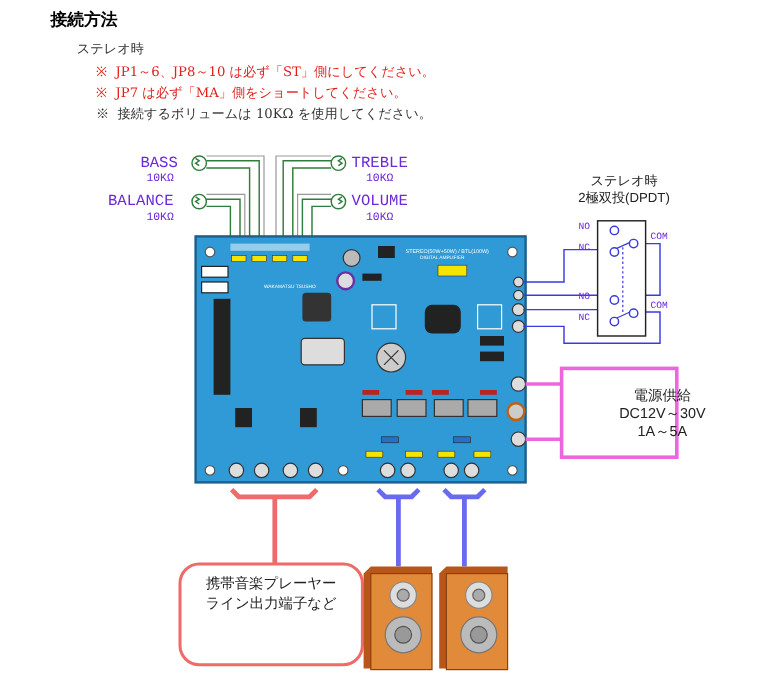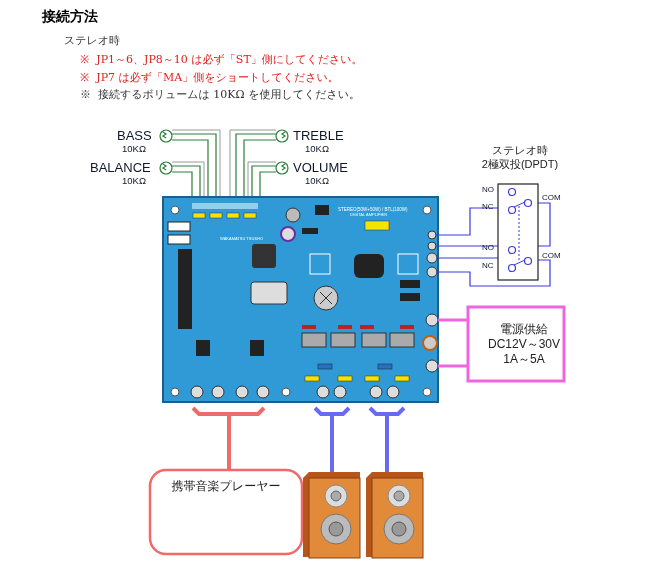--- a/index.html
+++ b/index.html
@@ -3,21 +3,21 @@
 <meta charset="utf-8">
 <style>
   html, body { margin:0; padding:0; background:#ffffff; }
   body { width:653px; height:570px; position:relative; overflow:hidden; font-family:"DejaVu Sans", sans-serif; }
   .title { position:absolute; left:42px; top:8px; font-size:14px; font-weight:bold; color:#000000; }
   .note { position:absolute; font-size:11px; font-family:"DejaVu Serif", serif; white-space:nowrap; }
   .note.sub { left:64px; top:33px; color:#333; }
   .note.l1 { left:80px; top:51px; color:#e0201c; }
   .note.l2 { left:80px; top:69px; color:#e0201c; }
   .note.l3 { left:80px; top:87px; color:#333; }
-  .lbl { position:absolute; font-family:Liberation Sans, sans-serif; color:#0f172a; white-space:nowrap; }
+  .lbl { position:absolute; font-family:Liberation Mono, monospace; color:#6d28d9; white-space:nowrap; }
   .lbl.big { font-size:13px; }
   .lbl.small { font-size:9.5px; }
   svg#diagram { position:absolute; left:0; top:0; }
   .box-text { position:absolute; text-align:center; font-family:"Liberation Sans", sans-serif; color:#222; }
 </style>
 </head>
 <body>
 
 <div class="title">接続方法</div>
 <div class="note sub">ステレオ時</div>
@@ -217,21 +217,22 @@
 
 <div class="box-text" style="left:470px;top:143px;width:100px;font-size:11px;">ステレオ時</div>
 <div class="box-text" style="left:470px;top:157px;width:100px;font-size:11px;">2極双投(DPDT)</div>
 <div class="lbl" style="left:482px;top:185px;font-size:8px;">NO</div>
 <div class="lbl" style="left:482px;top:202px;font-size:8px;">NC</div>
 <div class="lbl" style="left:542px;top:193px;font-size:8px;">COM</div>
 <div class="lbl" style="left:482px;top:243px;font-size:8px;">NO</div>
 <div class="lbl" style="left:482px;top:261px;font-size:8px;">NC</div>
 <div class="lbl" style="left:542px;top:251px;font-size:8px;">COM</div>
 
-<div class="box-text" style="left:468px;top:322px;width:112px;font-size:12px;line-height:15px;">
+<div class="box-text" style="left:468px;top:322px;width:112px;font-size:12px;line-height:15px;padding-left:28px;">
   <div>電源供給</div>
   <div>DC12V～30V</div>
   <div>1A～5A</div>
 </div>
 
 <div class="box-text" style="left:150px;top:478px;width:152px;font-size:12px;line-height:17px;">
   <div>携帯音楽プレーヤー</div>
+  <div>ライン出力端子など</div>
 </div>
 
 </body></html>

